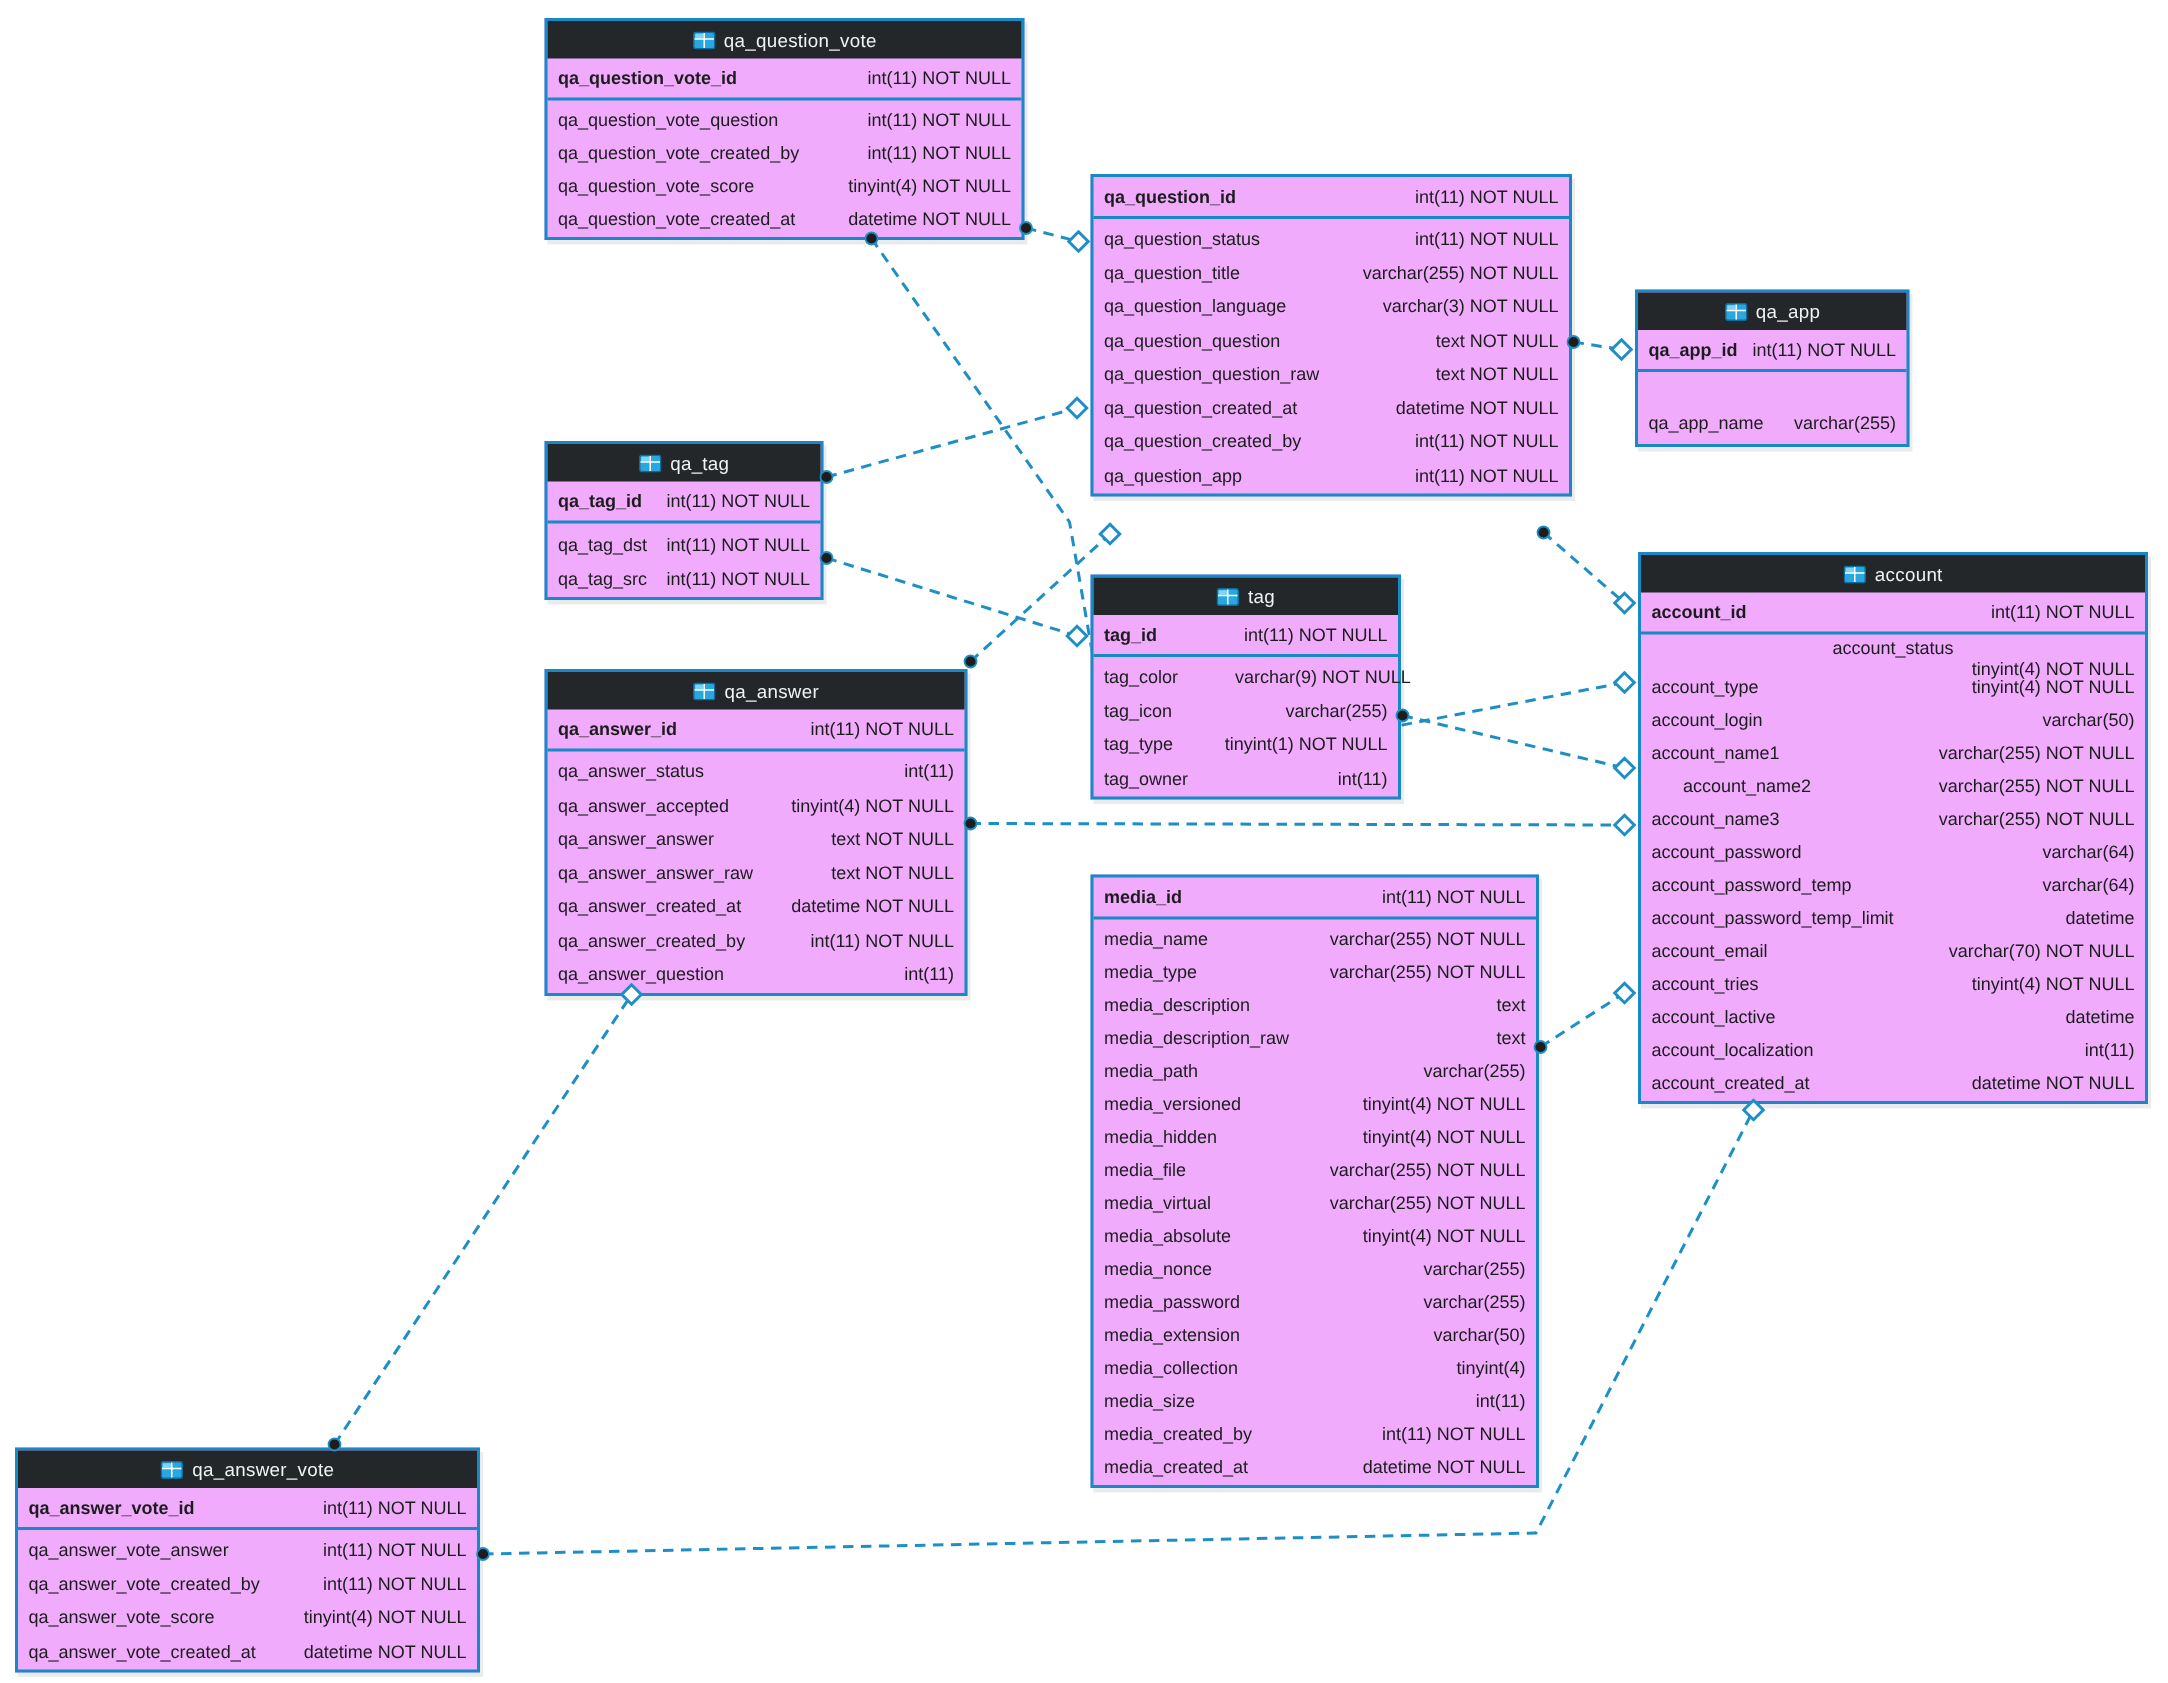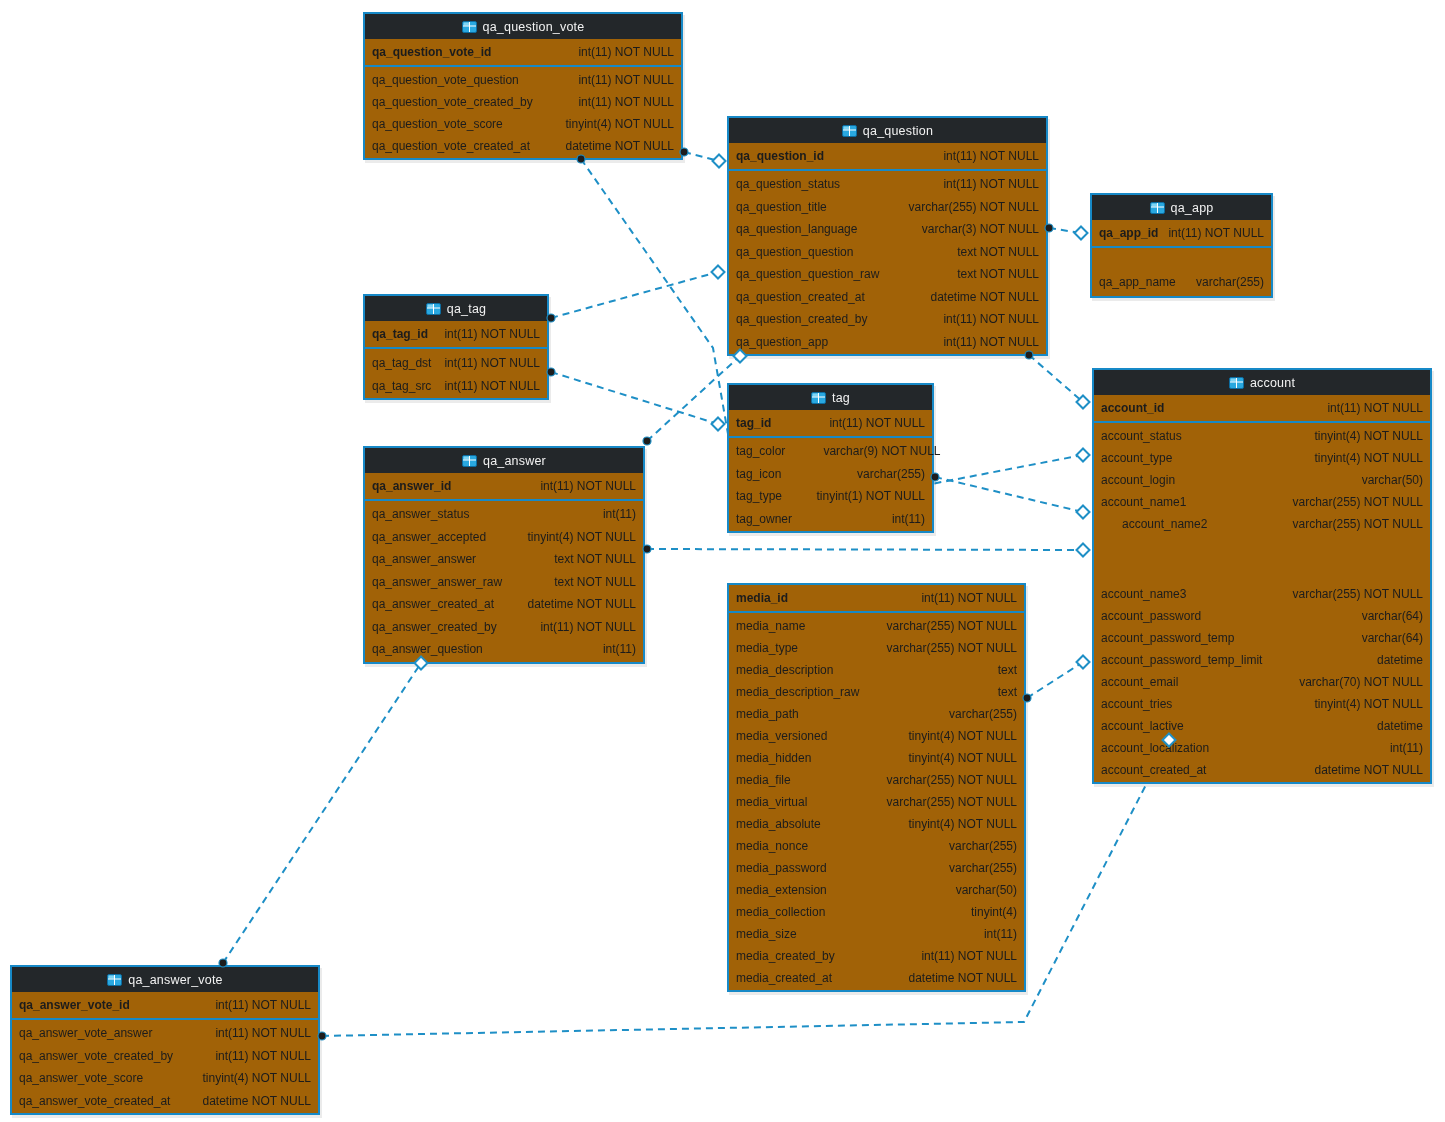--- a/index.html
+++ b/index.html
@@ -14,21 +14,21 @@
   #canvas{
     position:relative;width:1445px;height:1122px;overflow:hidden;
     background:var(--canvas-bg);
     font-family:"Liberation Sans", sans-serif;
   }
   svg.layer{position:absolute;left:0;top:0;width:1445px;height:1122px;}
   #lines-layer{z-index:0;}
   #markers-layer{z-index:3;pointer-events:none;}
   .table-card{
     position:absolute;z-index:2;
-    background:#a16207;
+    background:#f0abfc;
     border:2px solid var(--table-border);
     box-shadow:2px 3px 0 rgba(60,60,60,0.10);
     box-sizing:border-box;
   }
   .table-header{
     height:25px;display:flex;align-items:center;justify-content:center;gap:6px;
     background:var(--header-bg);color:var(--header-text);
     font-size:12.5px;letter-spacing:0.2px;
     white-space:nowrap;overflow:hidden;
   }
@@ -103,31 +103,20 @@
           <span class="col-name">qa_question_vote_score</span>
           <span class="col-type">tinyint(4) NOT NULL</span>
         </div>
         <div class="col-row" style="height: 22px;">
           <span class="col-name">qa_question_vote_created_at</span>
           <span class="col-type">datetime NOT NULL</span>
         </div>
       </div>
     </div>
     <div class="table-card" style="left: 727px; top: 116px; width: 321px;">
-      <div class="table-header">
-        <span class="ticon">
-          <svg width="15" height="12" viewBox="0 0 15 12">
-            <rect x="0.5" y="0.5" width="14" height="11" rx="1.5" fill="#29a8e0" stroke="#0d6ca0"></rect>
-            <rect x="1.5" y="1.5" width="5.5" height="3" fill="#7fd4f4"></rect>
-            <line x1="1" y1="5" x2="14" y2="5" stroke="#ffffff" stroke-width="1"></line>
-            <line x1="7.5" y1="1" x2="7.5" y2="11" stroke="#ffffff" stroke-width="1"></line>
-          </svg>
-        </span>
-        <span>qa_question</span>
-      </div>
       <div class="pk-row">
         <span class="col-name">qa_question_id</span>
         <span class="col-type">int(11) NOT NULL</span>
       </div>
       <div class="cols-wrap">
         <div class="col-row" style="height: 22.5px; text-align: center;">
           <span class="col-name">qa_question_status</span>
           <span class="col-type">int(11) NOT NULL</span>
         </div>
         <div class="col-row" style="height: 22.5px;">
@@ -255,41 +244,41 @@
             <line x1="7.5" y1="1" x2="7.5" y2="11" stroke="#ffffff" stroke-width="1"></line>
           </svg>
         </span>
         <span>account</span>
       </div>
       <div class="pk-row">
         <span class="col-name">account_id</span>
         <span class="col-type">int(11) NOT NULL</span>
       </div>
       <div class="cols-wrap">
-        <div class="col-row" style="height: 22px;">
+        <div class="col-row" style="height: 22px; flex-direction: column;">
           <span class="col-name">account_status</span>
           <span class="col-type">tinyint(4) NOT NULL</span>
         </div>
         <div class="col-row" style="height: 22px;">
           <span class="col-name">account_type</span>
           <span class="col-type">tinyint(4) NOT NULL</span>
         </div>
         <div class="col-row" style="height: 22px;">
           <span class="col-name">account_login</span>
           <span class="col-type">varchar(50)</span>
         </div>
         <div class="col-row" style="height: 22px;">
           <span class="col-name">account_name1</span>
           <span class="col-type">varchar(255) NOT NULL</span>
         </div>
         <div class="col-row" style="height: 22px; padding-left: 28px;">
           <span class="col-name">account_name2</span>
           <span class="col-type">varchar(255) NOT NULL</span>
         </div>
-        <div class="col-row" style="height: 22px; margin-top: 48px;">
+        <div class="col-row" style="height: 22px;">
           <span class="col-name">account_name3</span>
           <span class="col-type">varchar(255) NOT NULL</span>
         </div>
         <div class="col-row" style="height: 22px;">
           <span class="col-name">account_password</span>
           <span class="col-type">varchar(64)</span>
         </div>
         <div class="col-row" style="height: 22px;">
           <span class="col-name">account_password_temp</span>
           <span class="col-type">varchar(64)</span>

